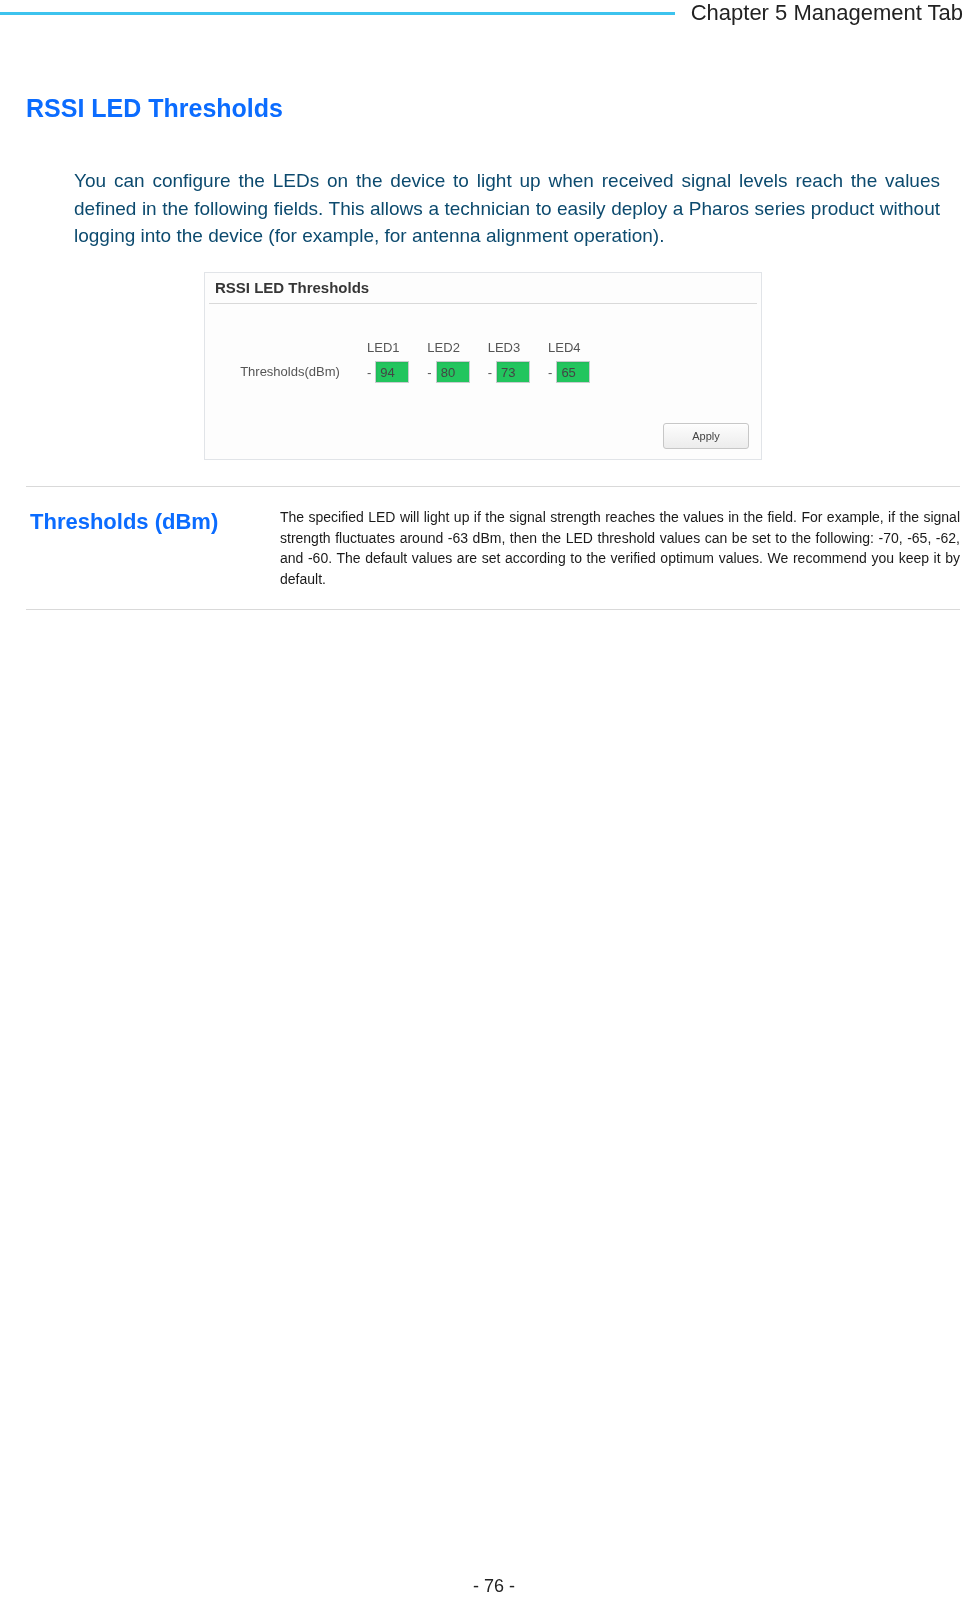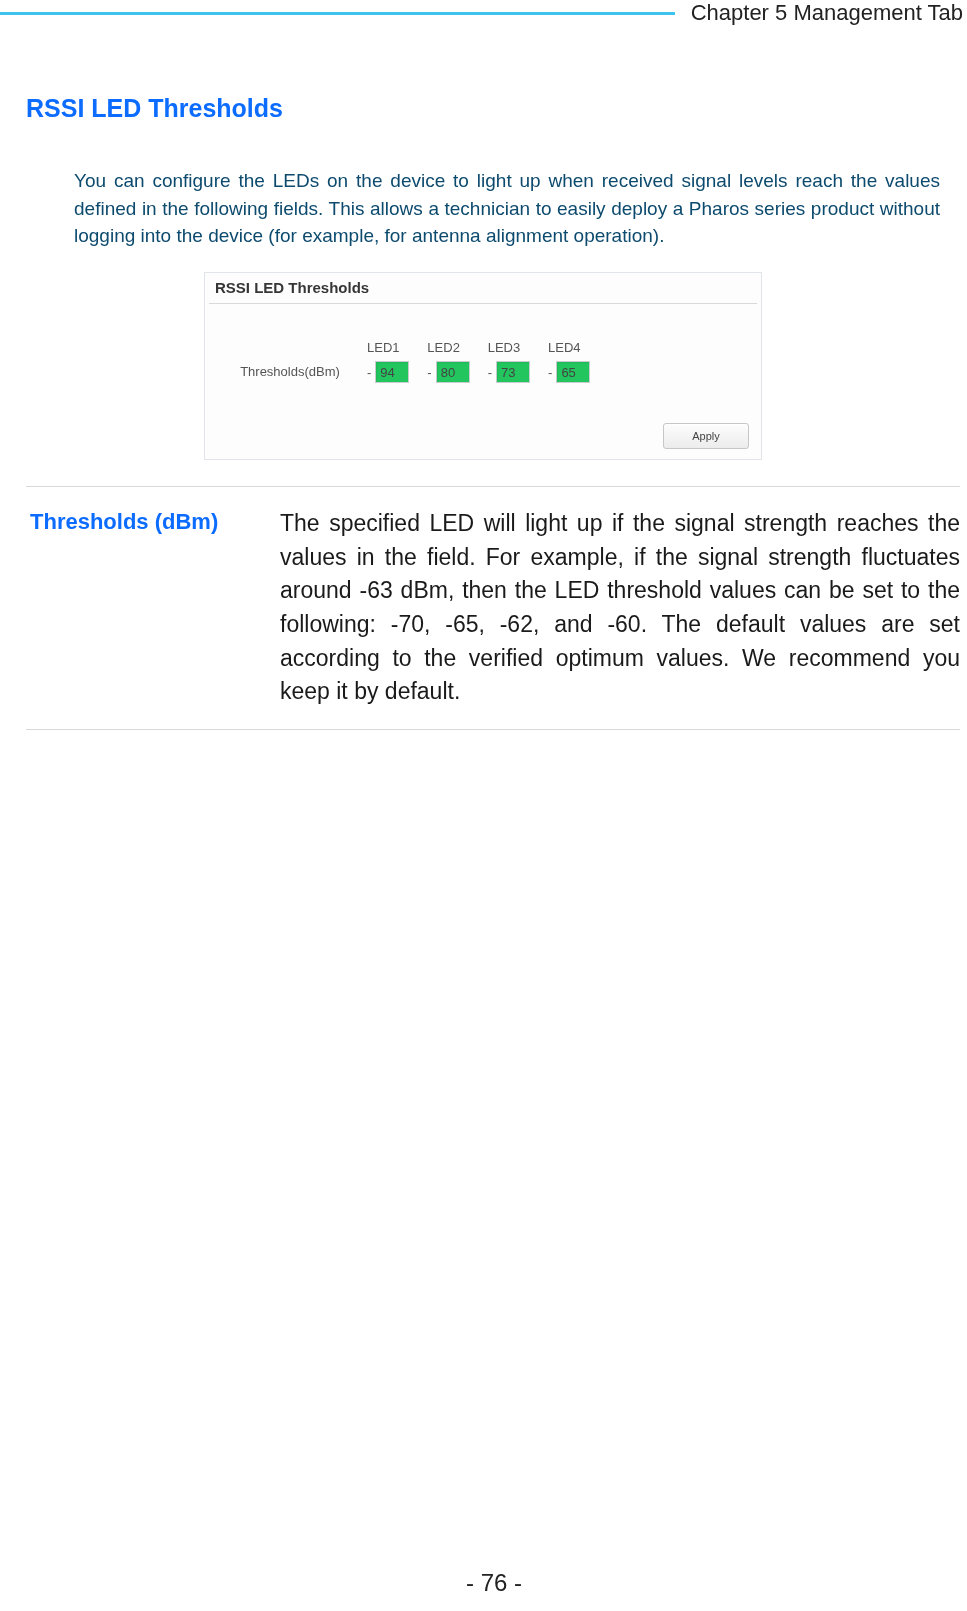--- a/index.html
+++ b/index.html
@@ -162,35 +162,35 @@
   }
   .def-term {
     color: #0b6cff;
     font-weight: 700;
     font-size: 22px;
     width: 250px;
     flex: 0 0 250px;
     padding-top: 2px;
   }
   .def-desc {
-    font-size: 23px;
+    font-size: 14px;
     line-height: 1.46;
     color: #1a1a1a;
     text-align: justify;
   }
   .def-desc p { margin-bottom: 14px; }
   .def-desc p:last-child { margin-bottom: 0; }
 
   .page-number {
     position: absolute;
     bottom: 14px;
     left: 0;
     width: 100%;
     text-align: center;
-    font-size: 24px;
+    font-size: 18px;
     color: #222;
     padding-left: 21px;
   }
 </style>
 </head>
 <body>
 
 <div class="page">
 
   <div class="header-bar">

